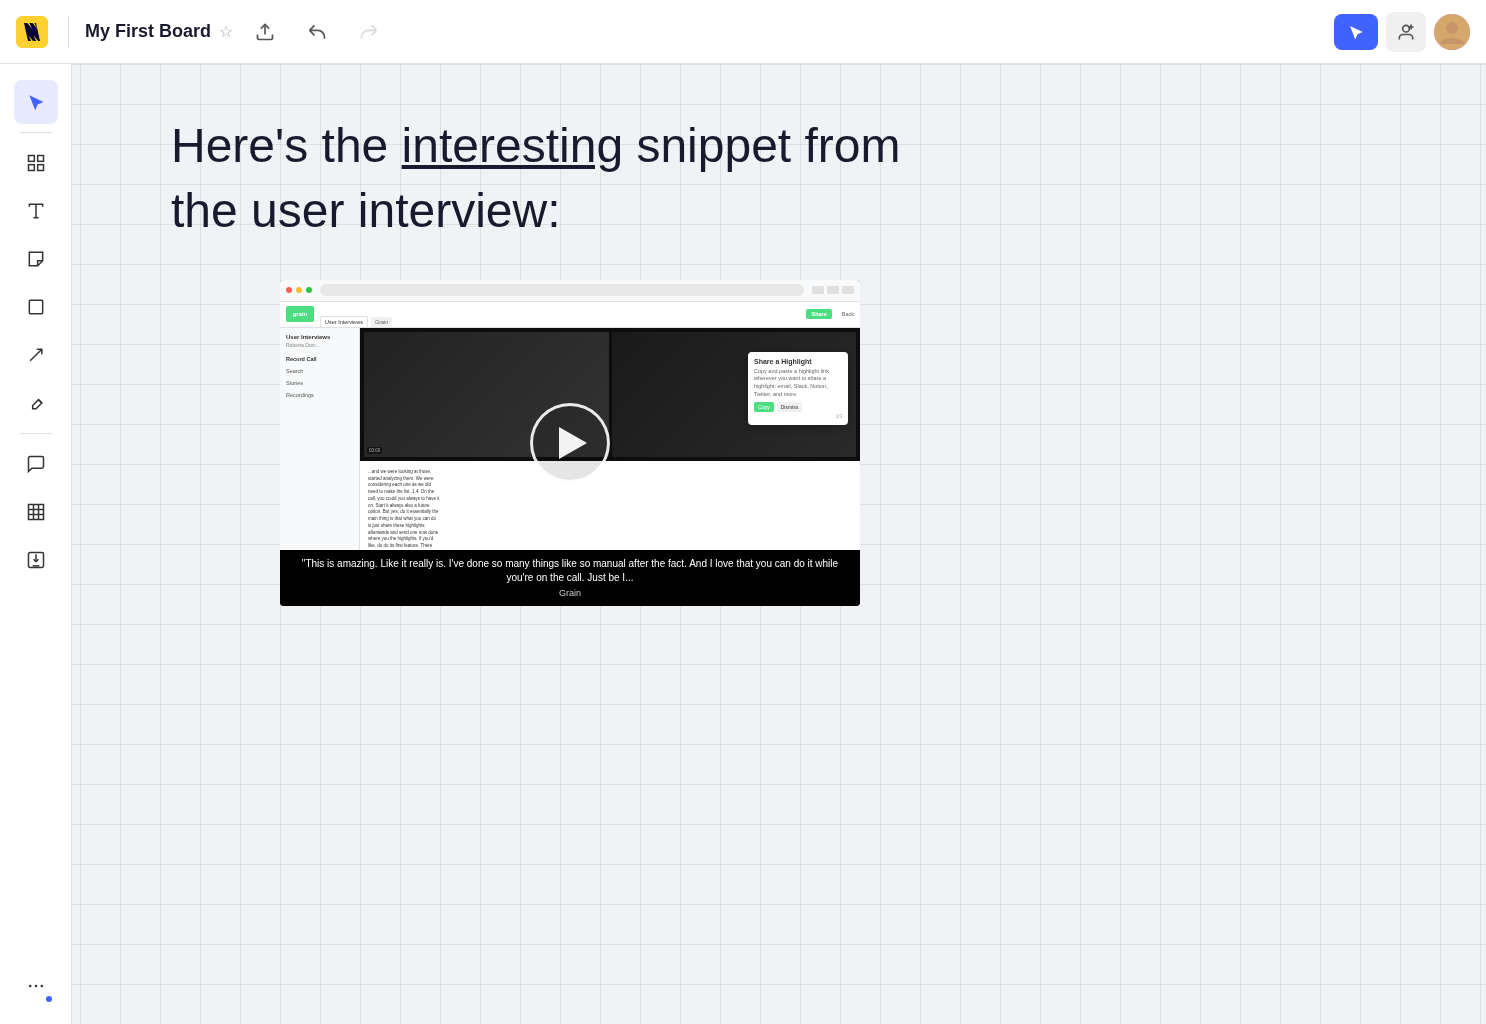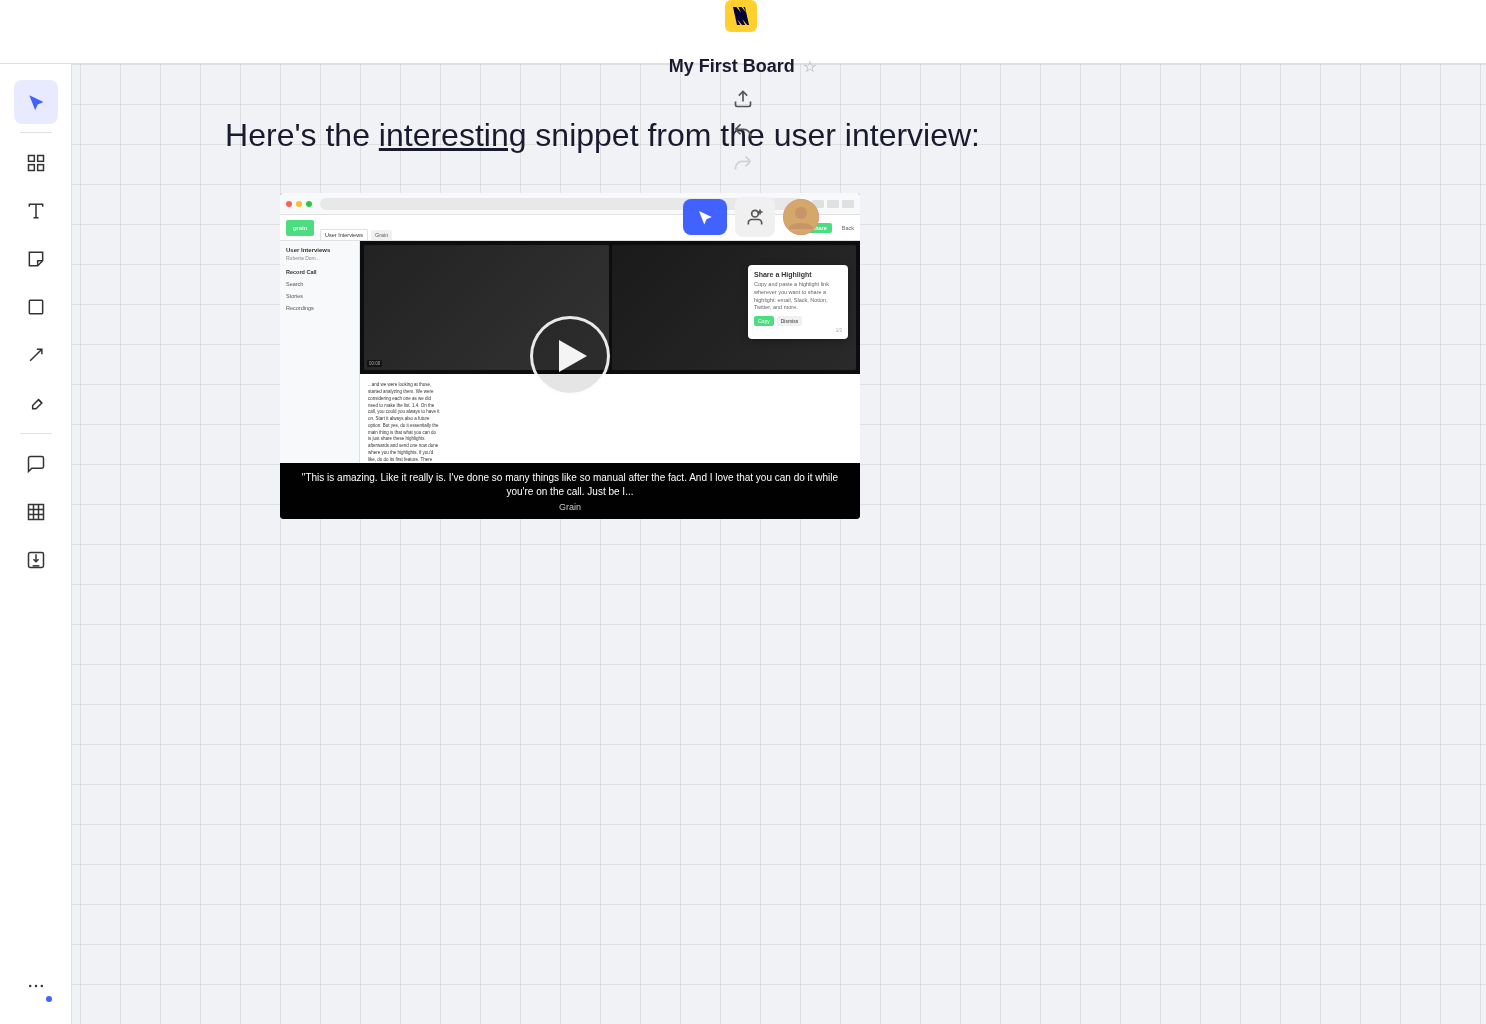--- a/index.html
+++ b/index.html
@@ -17,21 +17,20 @@
       position: fixed;
       top: 0; left: 0; right: 0;
       height: 64px;
       background: #fff;
       border-bottom: 1px solid #e0e0e0;
       display: flex;
       align-items: center;
       padding: 0 16px;
       gap: 12px;
       z-index: 100;
-      flex-direction: column;
     }
 
     .miro-logo {
       display: flex;
       align-items: center;
       gap: 0;
       font-size: 22px;
       font-weight: 800;
       color: #FFD02F;
       letter-spacing: -1px;
@@ -195,26 +194,27 @@
 
     
     .content-area {
       position: absolute;
       top: 50px;
       left: 160px;
       width: 820px;
     }
 
     .text-heading {
-      font-size: 32px;
+      font-size: 48px;
       font-weight: 500;
       color: #1a1a2e;
-      text-align: right;
+      text-align: left;
       line-height: 1.35;
       margin-bottom: 36px;
+      margin-left: 11px;
     }
 
     .text-heading .underline {
       text-decoration: underline;
     }
 
     .video-embed {
       width: 580px;
       height: 326px;
       background: #0d0d0d;

